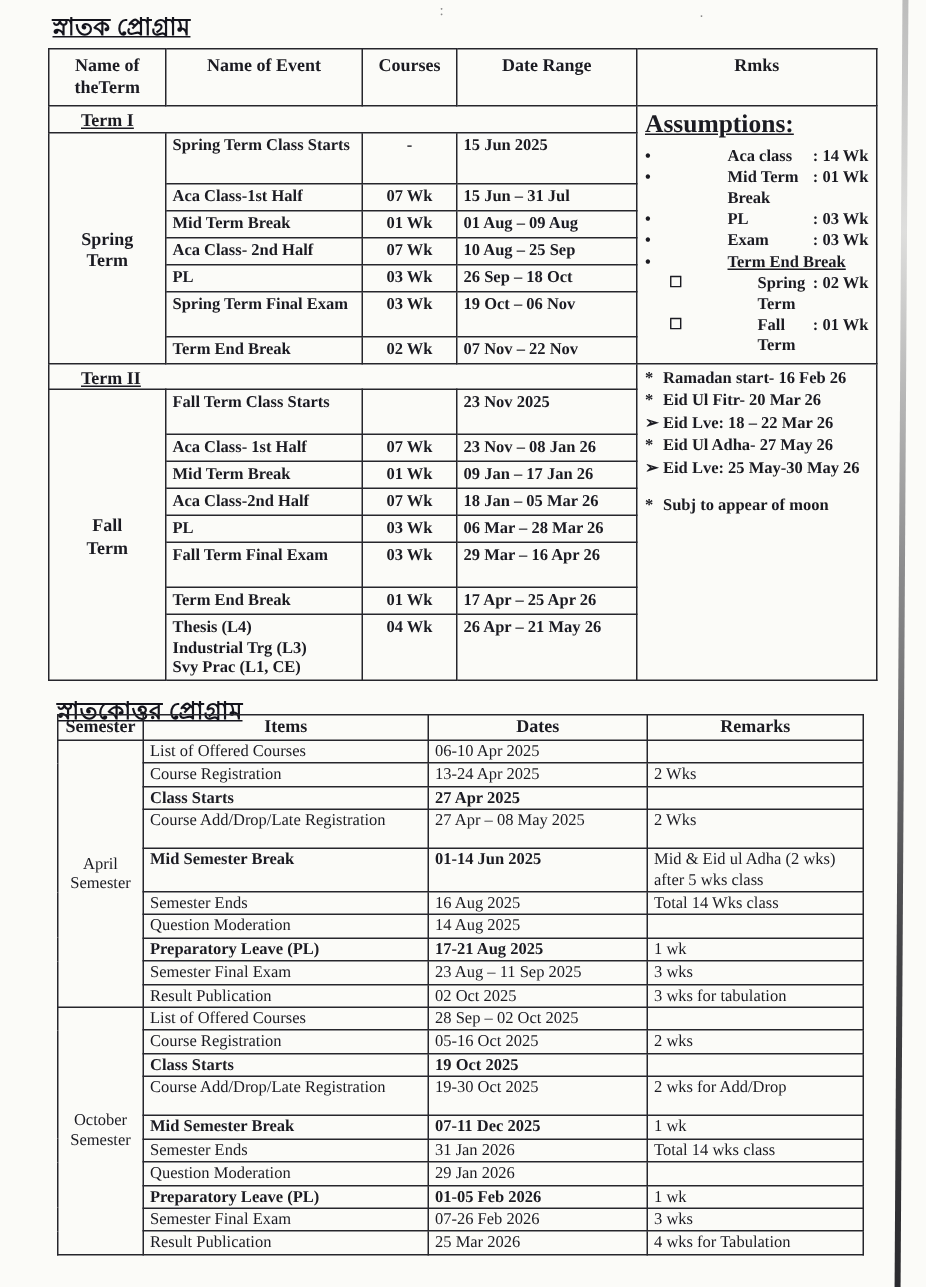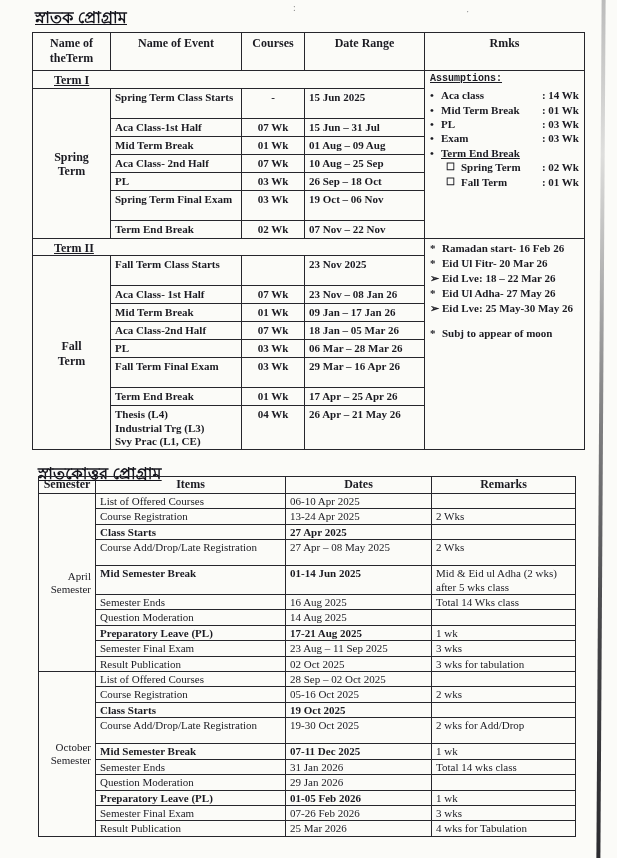--- a/index.html
+++ b/index.html
@@ -32,41 +32,41 @@
 
   
   #ug-table{left:32px;top:32px;width:552px;font-weight:bold;}
   #ug-table th{font-size:12px;text-align:center;vertical-align:top;padding-top:3px;}
   #ug-table td{padding-top:2px;}
   .term-label-cell{font-size:12px;text-decoration:underline;padding-left:21px;}
   .termname-cell{text-align:center;vertical-align:middle;white-space:pre-line;font-size:12px;}
   .dur-cell{text-align:center;}
   .ml{white-space:pre-line;}
   .rmks-cell{padding:3px 5px;font-size:11px;}
-  .rmks-title{text-decoration:underline;font-size:10px;margin-bottom:4px;font-family:Liberation Mono, monospace;}
+  .rmks-title{text-decoration:underline;font-size:17px;margin-bottom:4px;}
   .a-line{display:flex;margin:1px 0;}
   .a-bullet{width:11px;flex:0 0 11px;}
-  .a-label{flex:1;}
+  .a-label{flex:1;margin-left:44px;}
   .a-val{white-space:nowrap;}
   .a-under .a-label{text-decoration:underline;}
   .a-sub{padding-left:16px;}
   .a-sub .a-bullet{width:15px;flex:0 0 15px;font-size:10px;}
   .n-line{display:flex;margin:1.5px 0;}
   .n-bullet{width:12px;flex:0 0 12px;}
   .n-gap{margin-top:12px;}
 
   
   .rh-head{height:38px;} .rh-term{height:17px;}
   .rh-2l{height:30px;} .rh-1l{height:18px;} .rh-3l{height:44px;}
 
   
   #pg-table{left:38px;top:476px;width:537px;}
   #pg-table th{font-size:12px;text-align:center;font-weight:bold;}
   #pg-table td{font-size:11px;padding-top:1px;}
-  .sem-cell{text-align:right;vertical-align:middle;white-space:pre-line;font-size:11.5px;}
+  .sem-cell{text-align:center;vertical-align:middle;white-space:pre-line;font-size:11.5px;}
   .bold{font-weight:bold;}
   .ph-head{height:17px;} .ph-1{height:13px;} .ph-2{height:26px;}
 </style>
 </head>
 <body>
 
 <div class="artifact" style="left:293px;top:2px;">:</div>
 <div class="artifact" style="left:466px;top:6px;">·</div>
 
 <div id="heading-ug" class="heading">স্নাতক প্রোগ্রাম</div>

